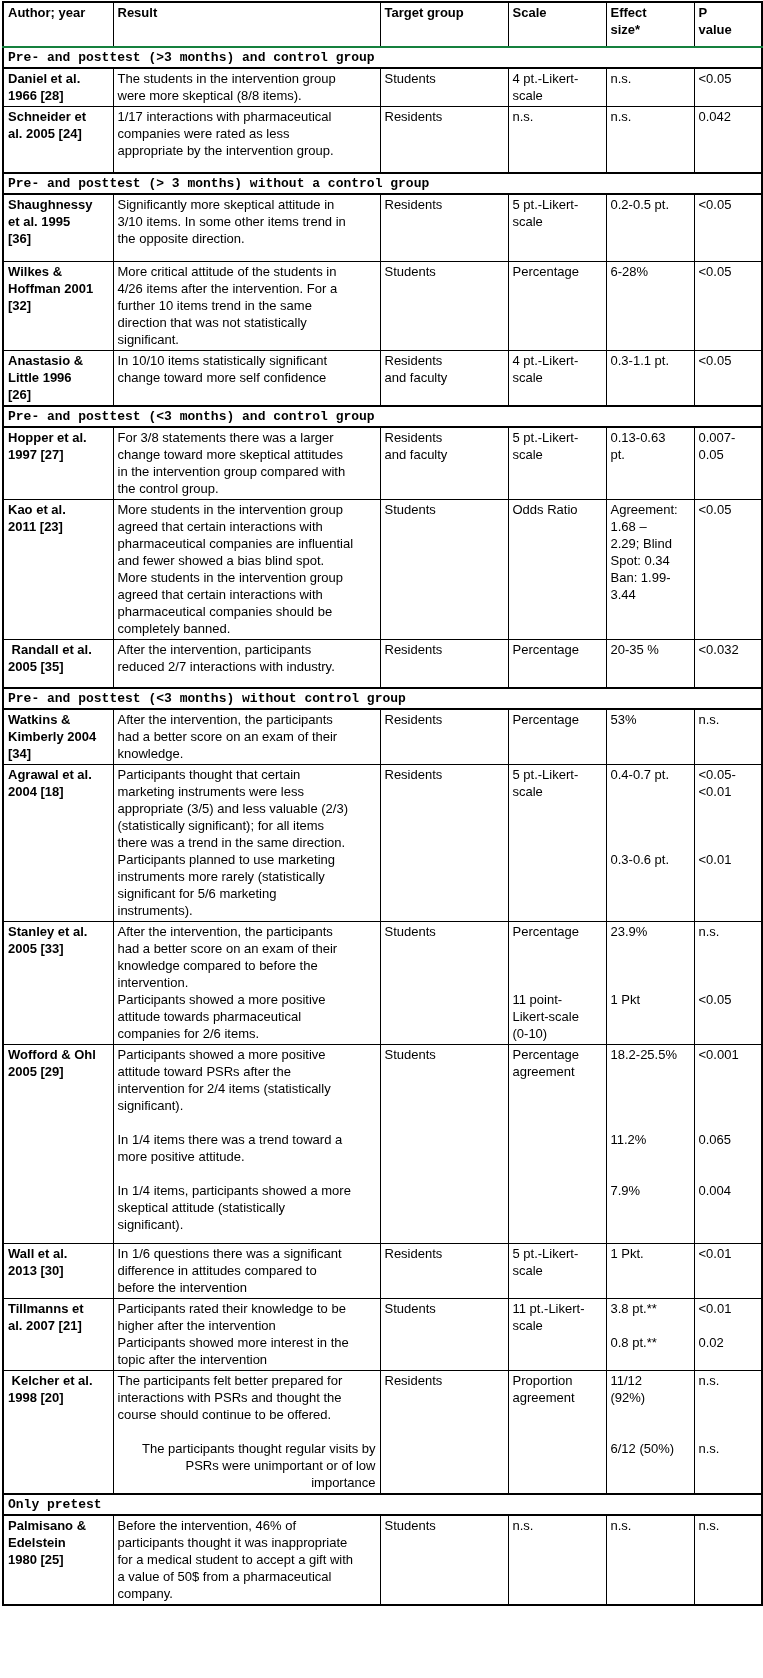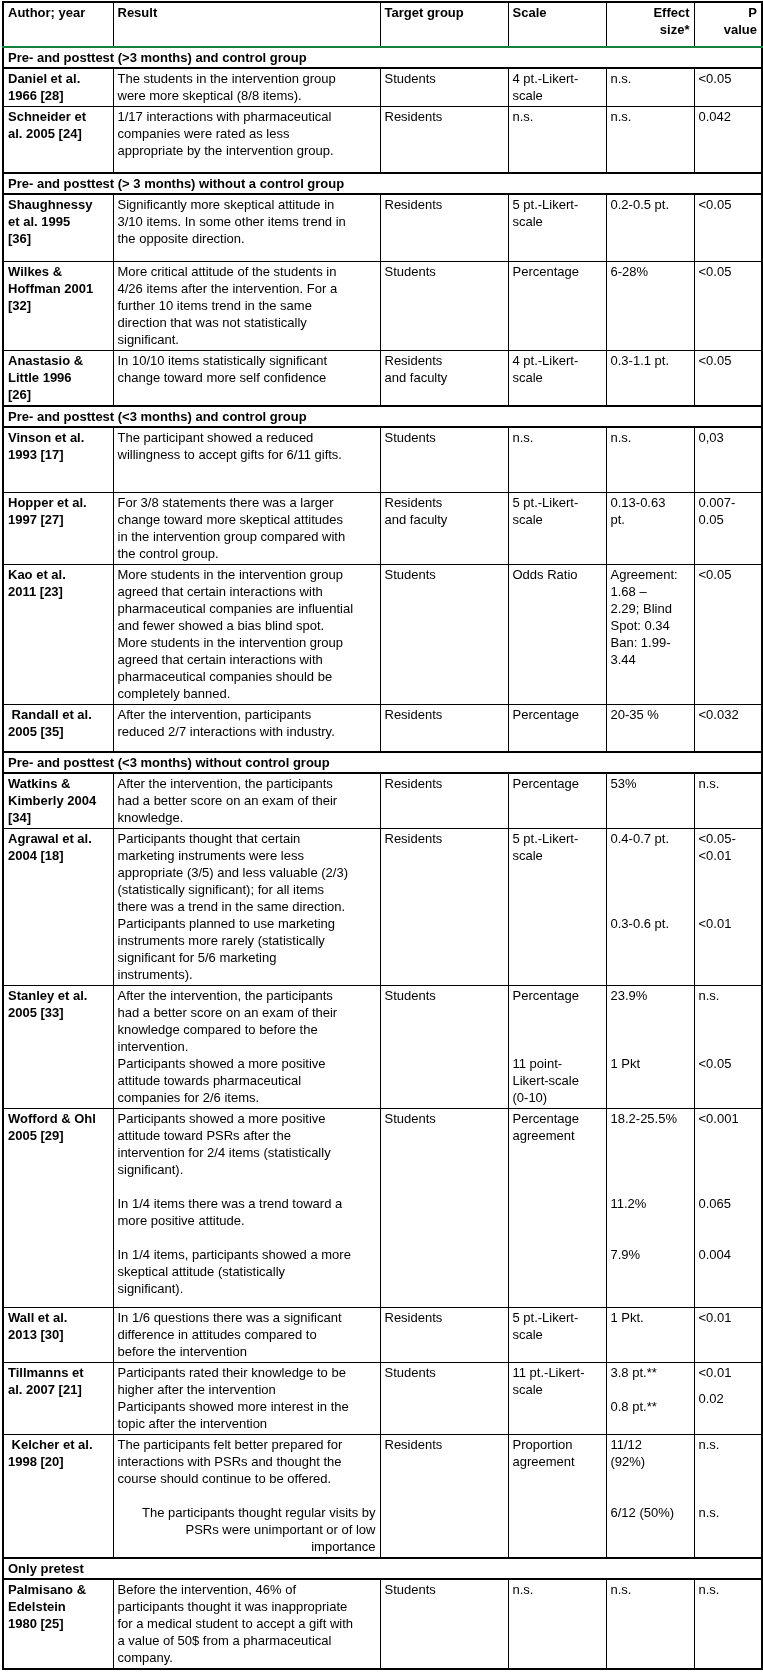--- a/index.html
+++ b/index.html
@@ -38,27 +38,28 @@
     white-space: pre-line;
     word-wrap: break-word;
     overflow: hidden;
     text-align: left;
   }
   thead th {
     font-weight: bold;
     height: 40px;
     border-bottom: 2px solid #15803d;
   }
-  thead th.center { text-align: right; }
+  thead th.center { text-align: left; }
   tr.section-row { height: 20px; }
   td.section-title {
     font-weight: bold;
     border-top: 2px solid #000000;
     border-bottom: 2px solid #000000;
     padding: 1px 4px;
+    font-family: Liberation Mono, monospace;
   }
   td.col-author { font-weight: bold; }
   .seg { margin: 0; }
 </style>
 </head>
 <body>
 
 <div class="page">
   <table class="results">
     <colgroup>
@@ -146,30 +147,20 @@
           <td class="col-target"><div class="seg">Residents
 and faculty</div></td>
           <td class="col-scale"><div class="seg">4 pt.-Likert-
 scale</div></td>
           <td class="col-effect"><div class="seg">0.3-1.1 pt.</div></td>
           <td class="col-p"><div class="seg">&lt;0.05</div></td>
         </tr>
         <tr class="section-row">
           <td colspan="6" class="section-title">Pre- and posttest (&lt;3 months) and control group</td>
         </tr>
-        <tr style="height: 65px;">
-          <td class="col-author"><div class="seg">Vinson et al.
-1993 [17]</div></td>
-          <td class="col-result"><div class="seg">The participant showed a reduced
-willingness to accept gifts for 6/11 gifts.</div></td>
-          <td class="col-target"><div class="seg">Students</div></td>
-          <td class="col-scale"><div class="seg">n.s.</div></td>
-          <td class="col-effect"><div class="seg">n.s.</div></td>
-          <td class="col-p"><div class="seg">0,03</div></td>
-        </tr>
         <tr style="height: 64px;">
           <td class="col-author"><div class="seg">Hopper et al.
 1997 [27]</div></td>
           <td class="col-result"><div class="seg">For 3/8 statements there was a larger
 change toward more skeptical attitudes
 in the intervention group compared with
 the control group.</div></td>
           <td class="col-target"><div class="seg">Residents
 and faculty</div></td>
           <td class="col-scale"><div class="seg">5 pt.-Likert-
@@ -293,21 +284,21 @@
           <td class="col-author"><div class="seg">Tillmanns et
 al. 2007 [21]</div></td>
           <td class="col-result"><div class="seg">Participants rated their knowledge to be
 higher after the intervention
 Participants showed more interest in the
 topic after the intervention</div></td>
           <td class="col-target"><div class="seg">Students</div></td>
           <td class="col-scale"><div class="seg">11 pt.-Likert-
 scale</div></td>
           <td class="col-effect"><div class="seg">3.8 pt.**</div><div class="seg" style="margin-top: 17px;">0.8 pt.**</div></td>
-          <td class="col-p"><div class="seg">&lt;0.01</div><div class="seg" style="margin-top: 9px;">0.02</div></td>
+          <td class="col-p"><div class="seg">&lt;0.01</div><div class="seg" style="margin-top: 17px;">0.02</div></td>
         </tr>
         <tr style="height: 119px;">
           <td class="col-author"><div class="seg">&nbsp;Kelcher et al.
 1998 [20]</div></td>
           <td class="col-result"><div class="seg">The participants felt better prepared for
 interactions with PSRs and thought the
 course should continue to be offered.</div><div class="seg" style="margin-top: 17px; text-align: right;">The participants thought regular visits by
 PSRs were unimportant or of low
 importance</div></td>
           <td class="col-target"><div class="seg">Residents</div></td>

